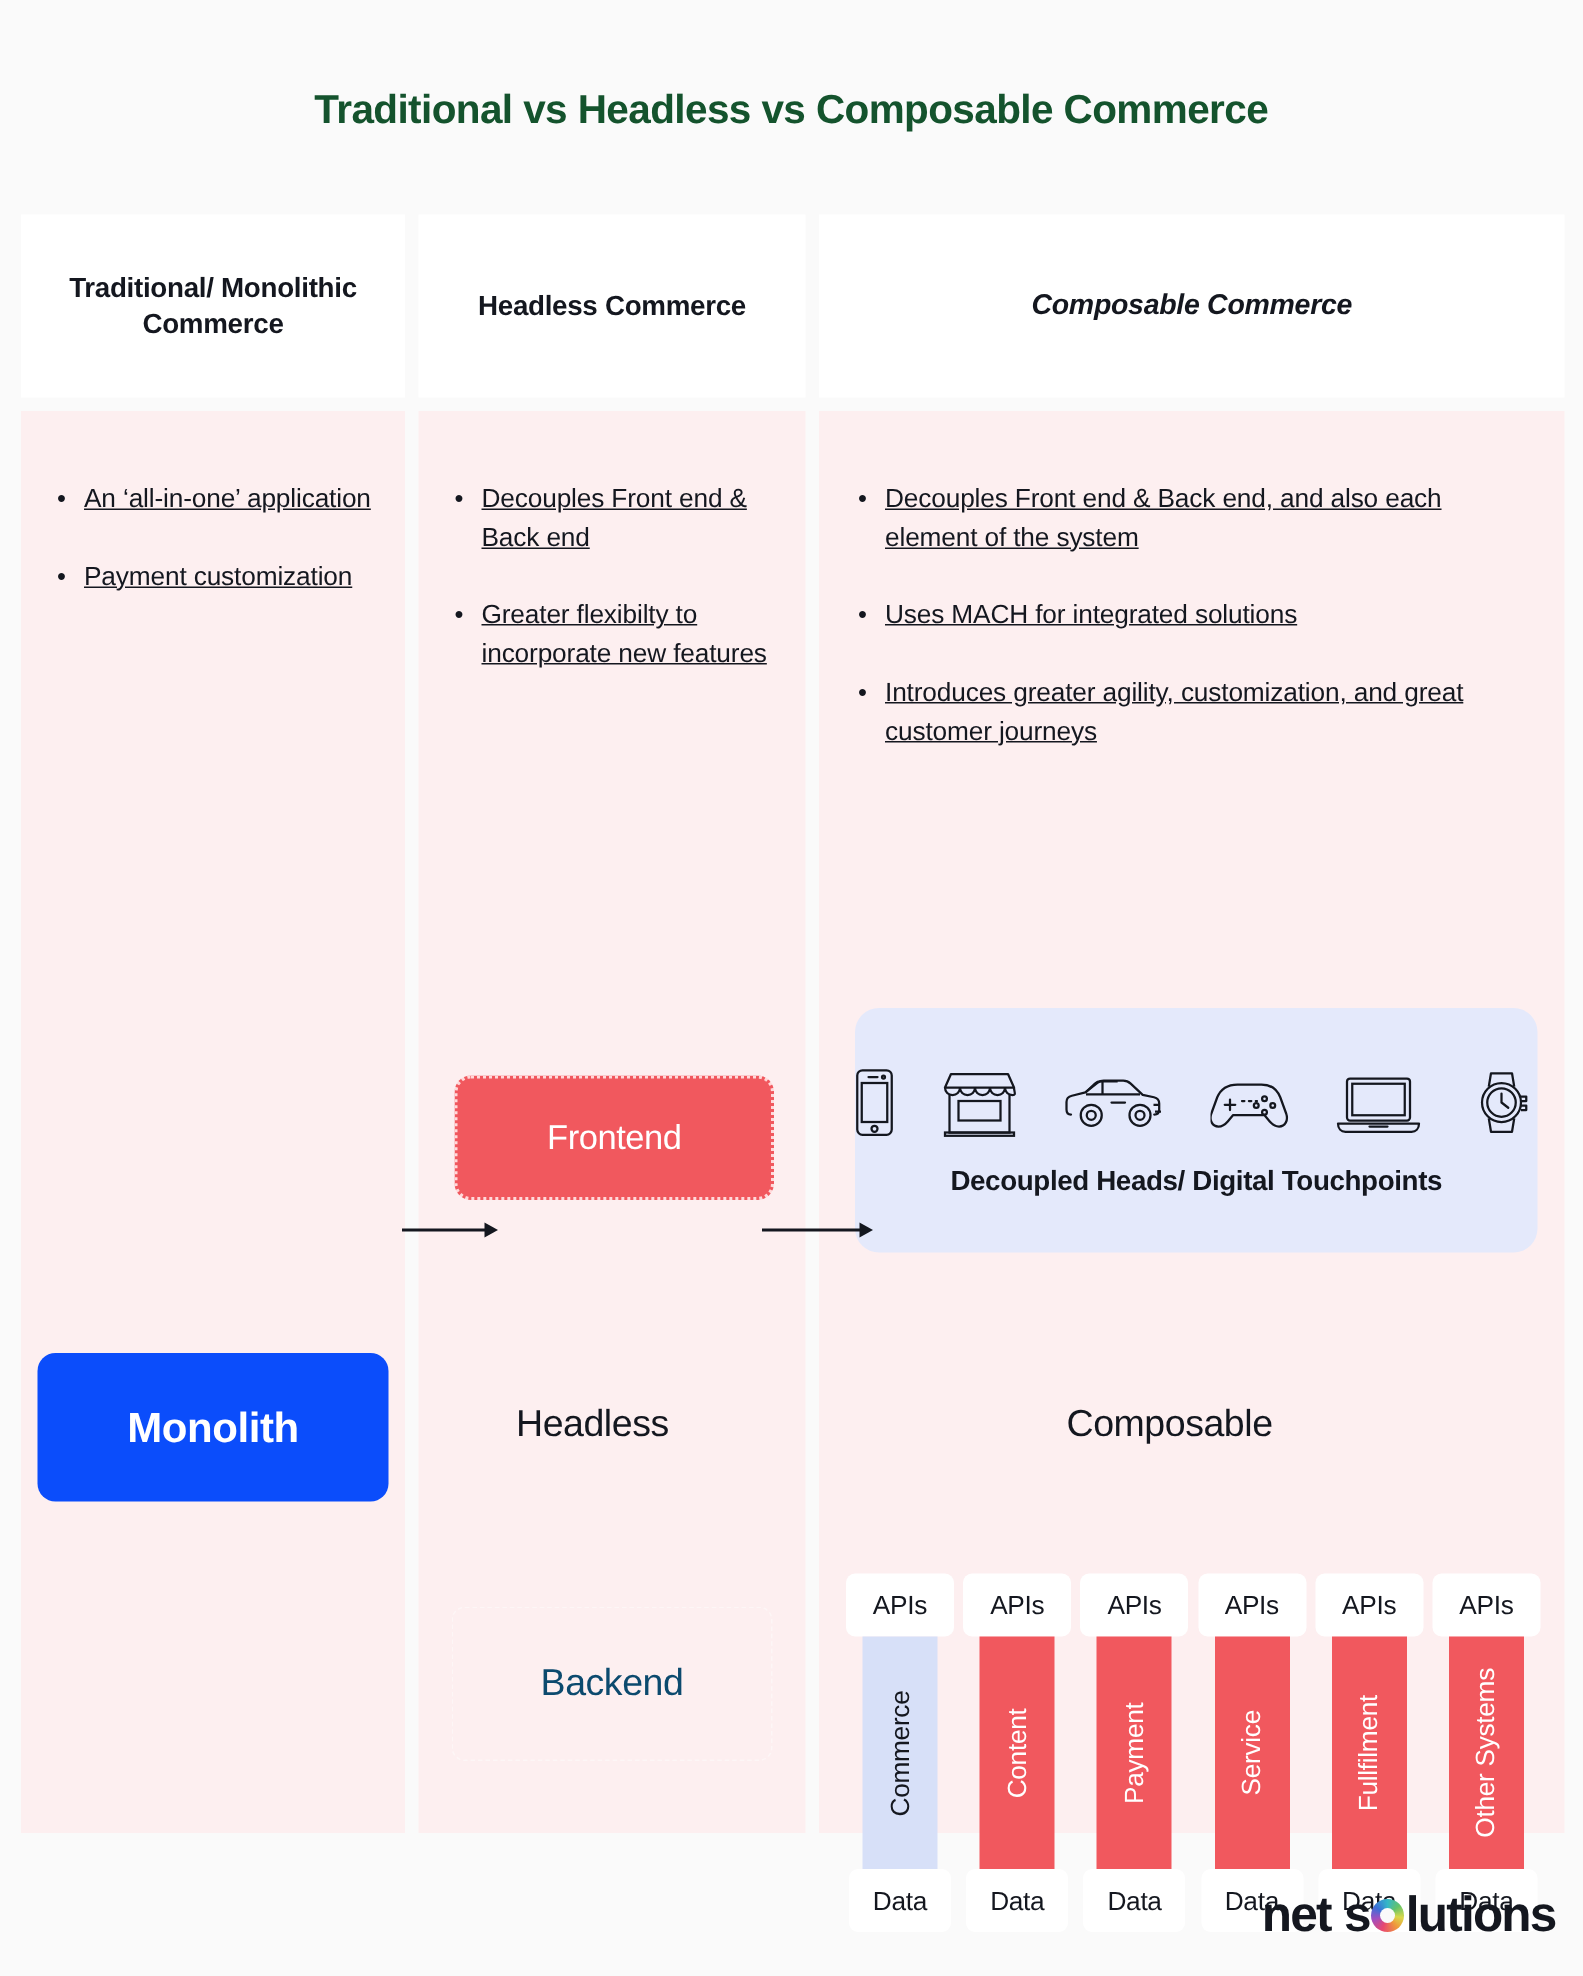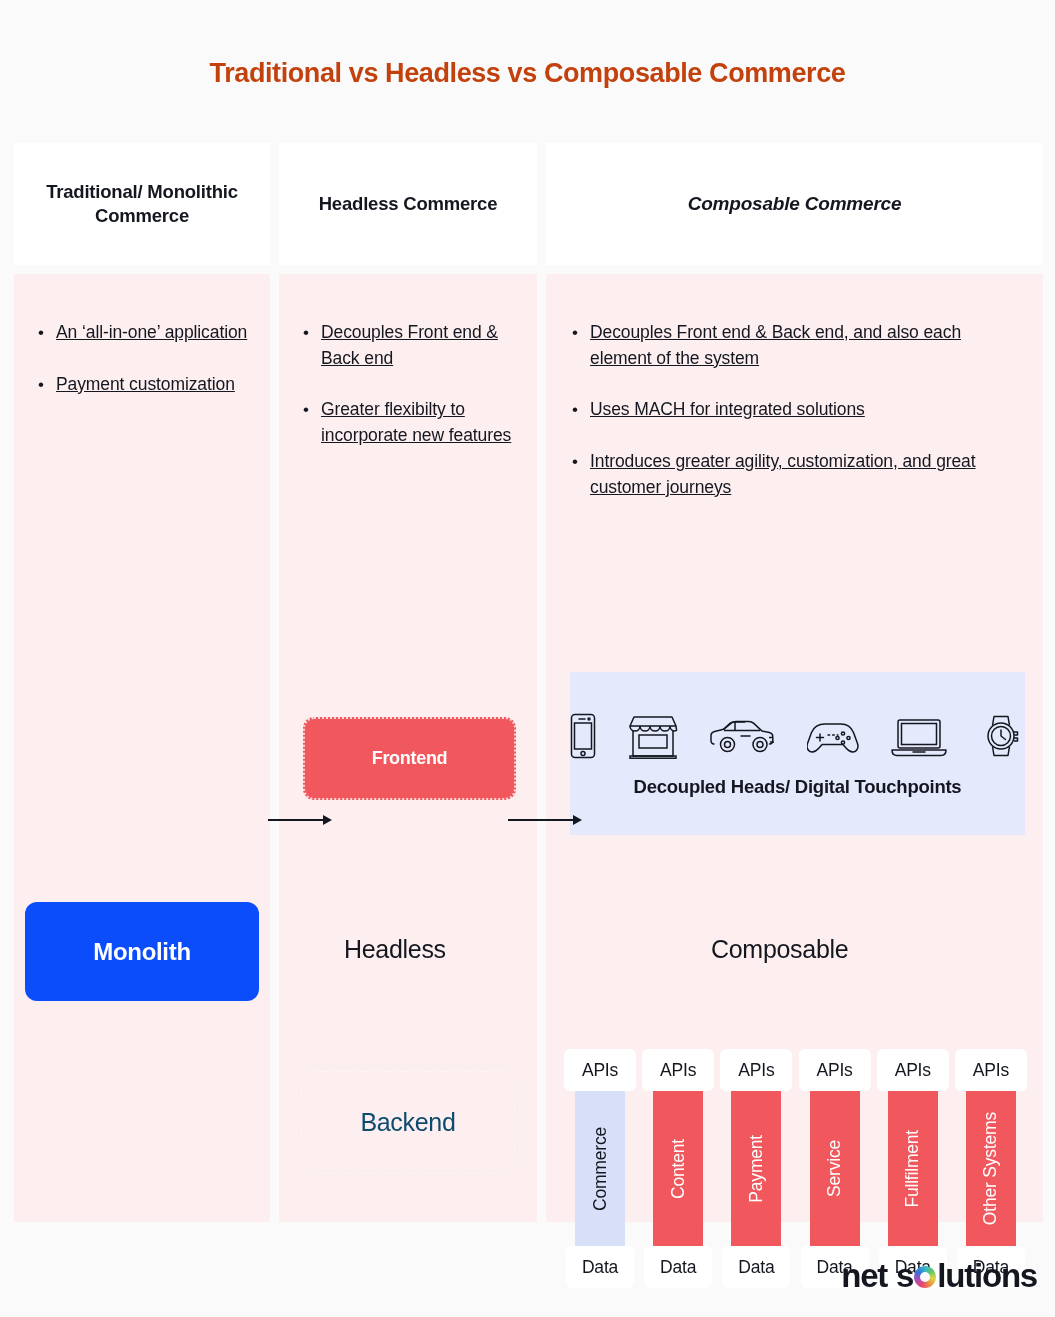--- a/index.html
+++ b/index.html
@@ -11,21 +11,21 @@
     font-family: "Liberation Sans", sans-serif;
     position: relative;
     overflow: hidden;
   }
 
   
   .page-title {
     text-align: center;
     font-size: 27px;
     font-weight: bold;
-    color: #c2410c;
+    color: #14532d;
     letter-spacing: -0.4px;
     padding-top: 58px;
   }
 
   
   .board {
     position: absolute;
     left: 14px;
     top: 143px;
     width: 1029px;
@@ -93,21 +93,21 @@
   .col-3 .bullet .btext { font-size: 17.5px; }
 
   
   .touchpanel {
     position: absolute;
     left: 24px;
     top: 398px;
     width: 455px;
     height: 163px;
     background: #e4e9fb;
-    border-radius: 0;
+    border-radius: 16px;
     display: flex;
     flex-direction: column;
     align-items: center;
     justify-content: center;
     gap: 10px;
   }
   .tp-icons {
     display: flex;
     align-items: center;
     justify-content: center;
@@ -131,41 +131,41 @@
     height: 83px;
     background: #f1585e;
     border: 2px dotted #ffd9da;
     border-radius: 11px;
     display: flex;
     align-items: center;
     justify-content: center;
   }
   .frontend-box span {
     color: #ffffff;
-    font-size: 18px;
-    font-weight: bold;
+    font-size: 23px;
+    font-weight: normal;
     letter-spacing: -0.3px;
   }
 
   
   .monolith-box {
     position: absolute;
     left: 11px;
     top: 628px;
     width: 234px;
     height: 99px;
     background: #0b4dfb;
     border-radius: 12px;
     display: flex;
     align-items: center;
     justify-content: center;
   }
   .monolith-box span {
     color: #ffffff;
-    font-size: 24px;
+    font-size: 28px;
     font-weight: bold;
     letter-spacing: -0.3px;
   }
 
   
   .stage-label {
     position: absolute;
     font-size: 25px;
     color: #14171f;
     letter-spacing: -0.3px;

